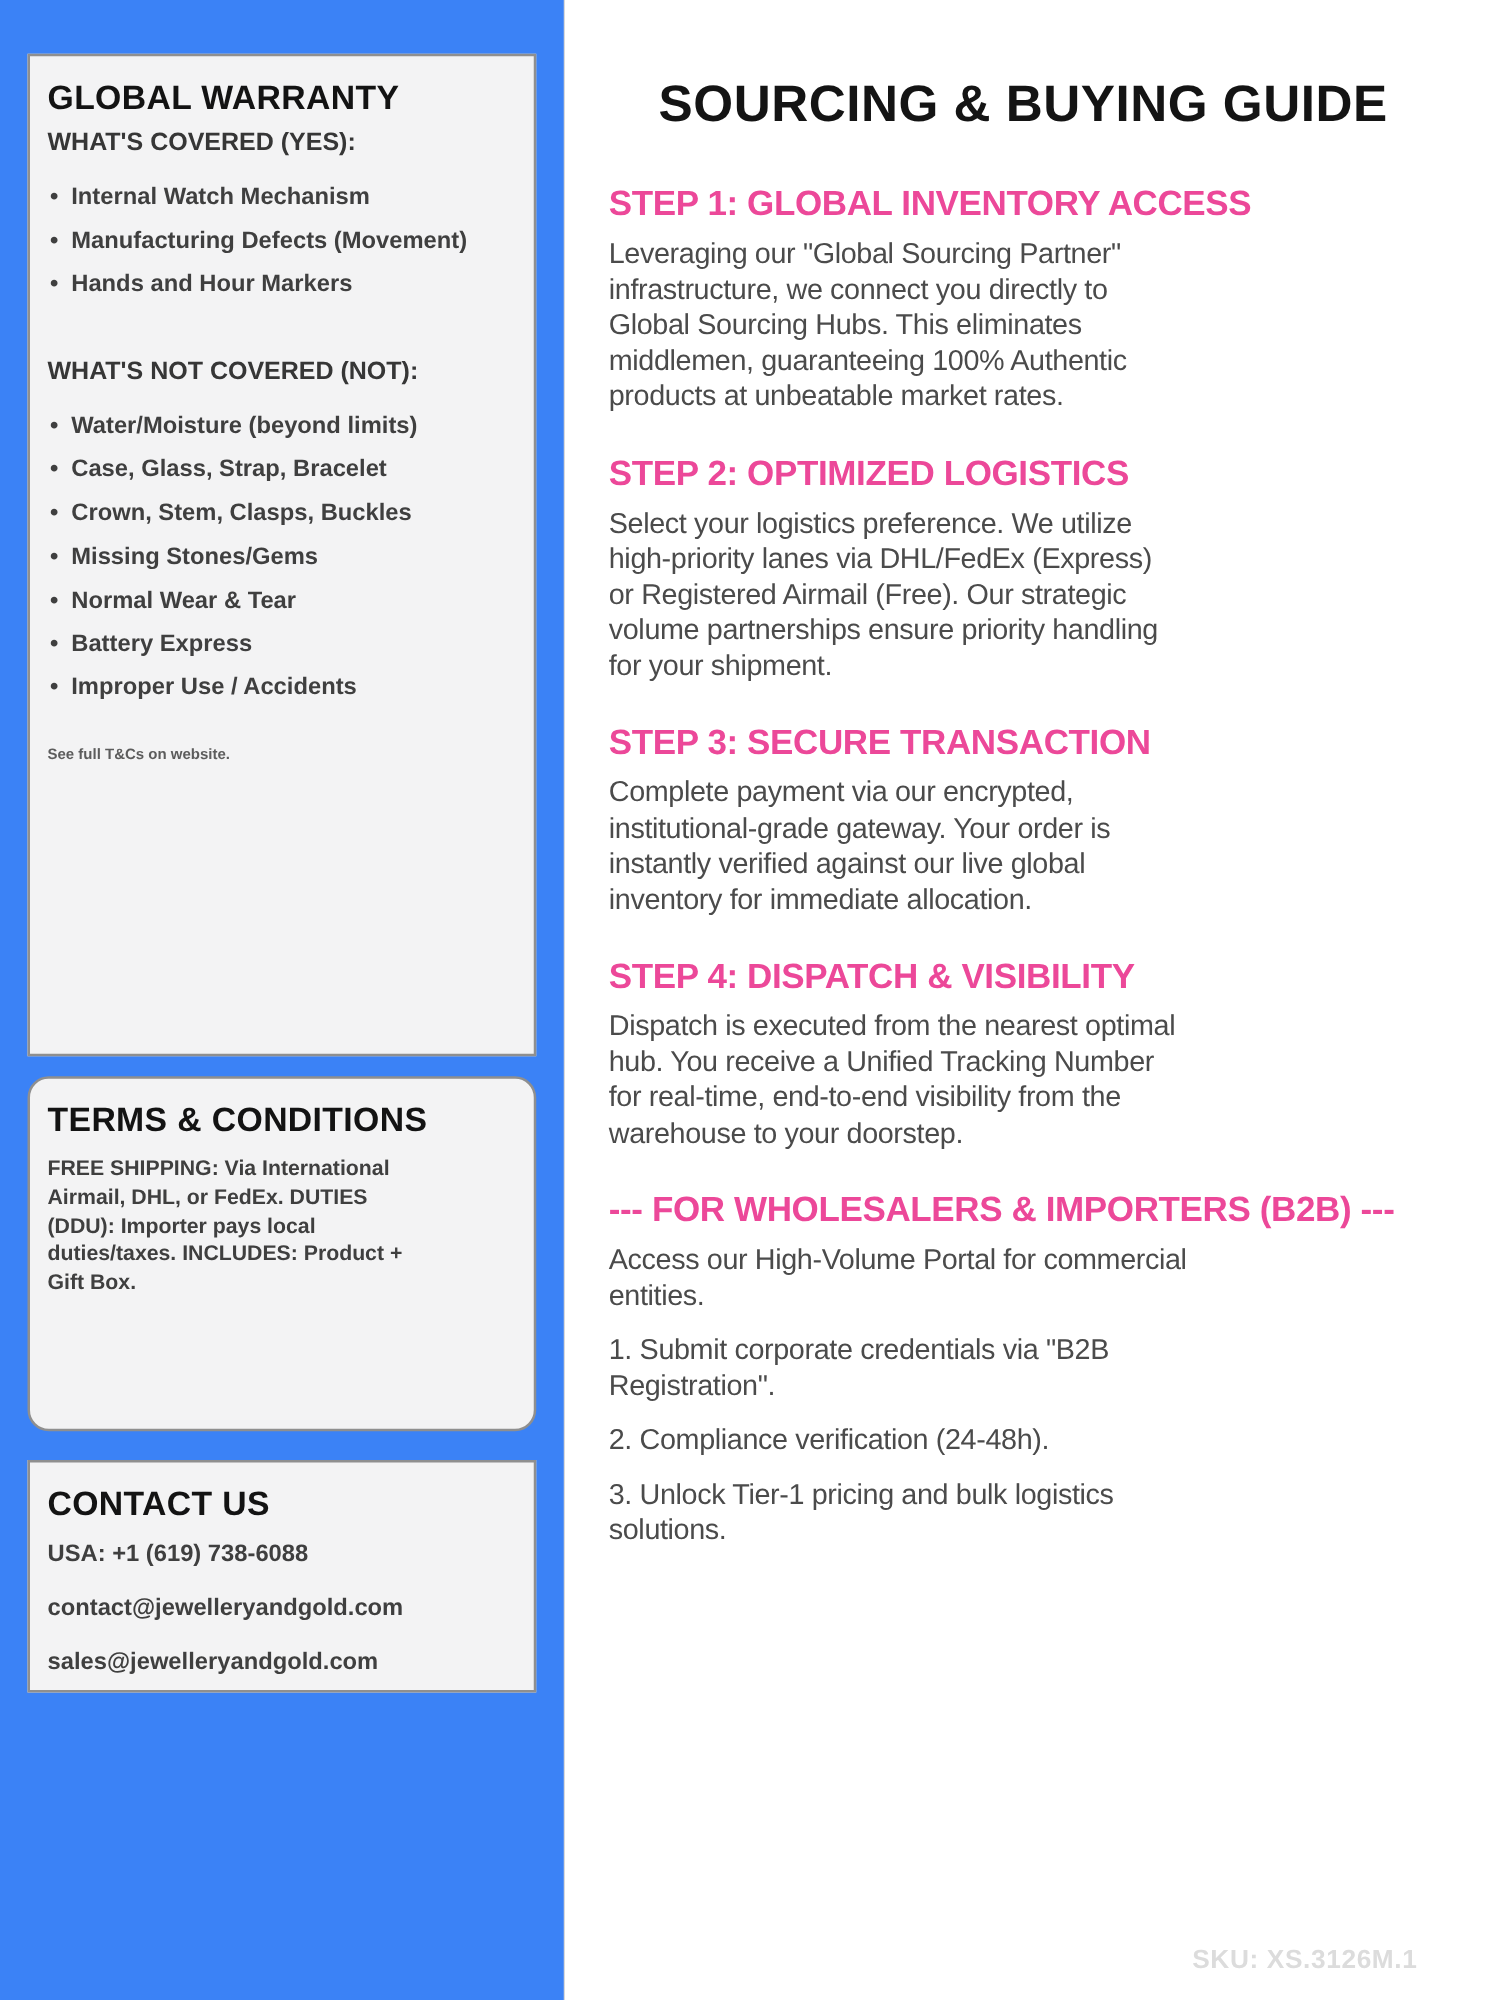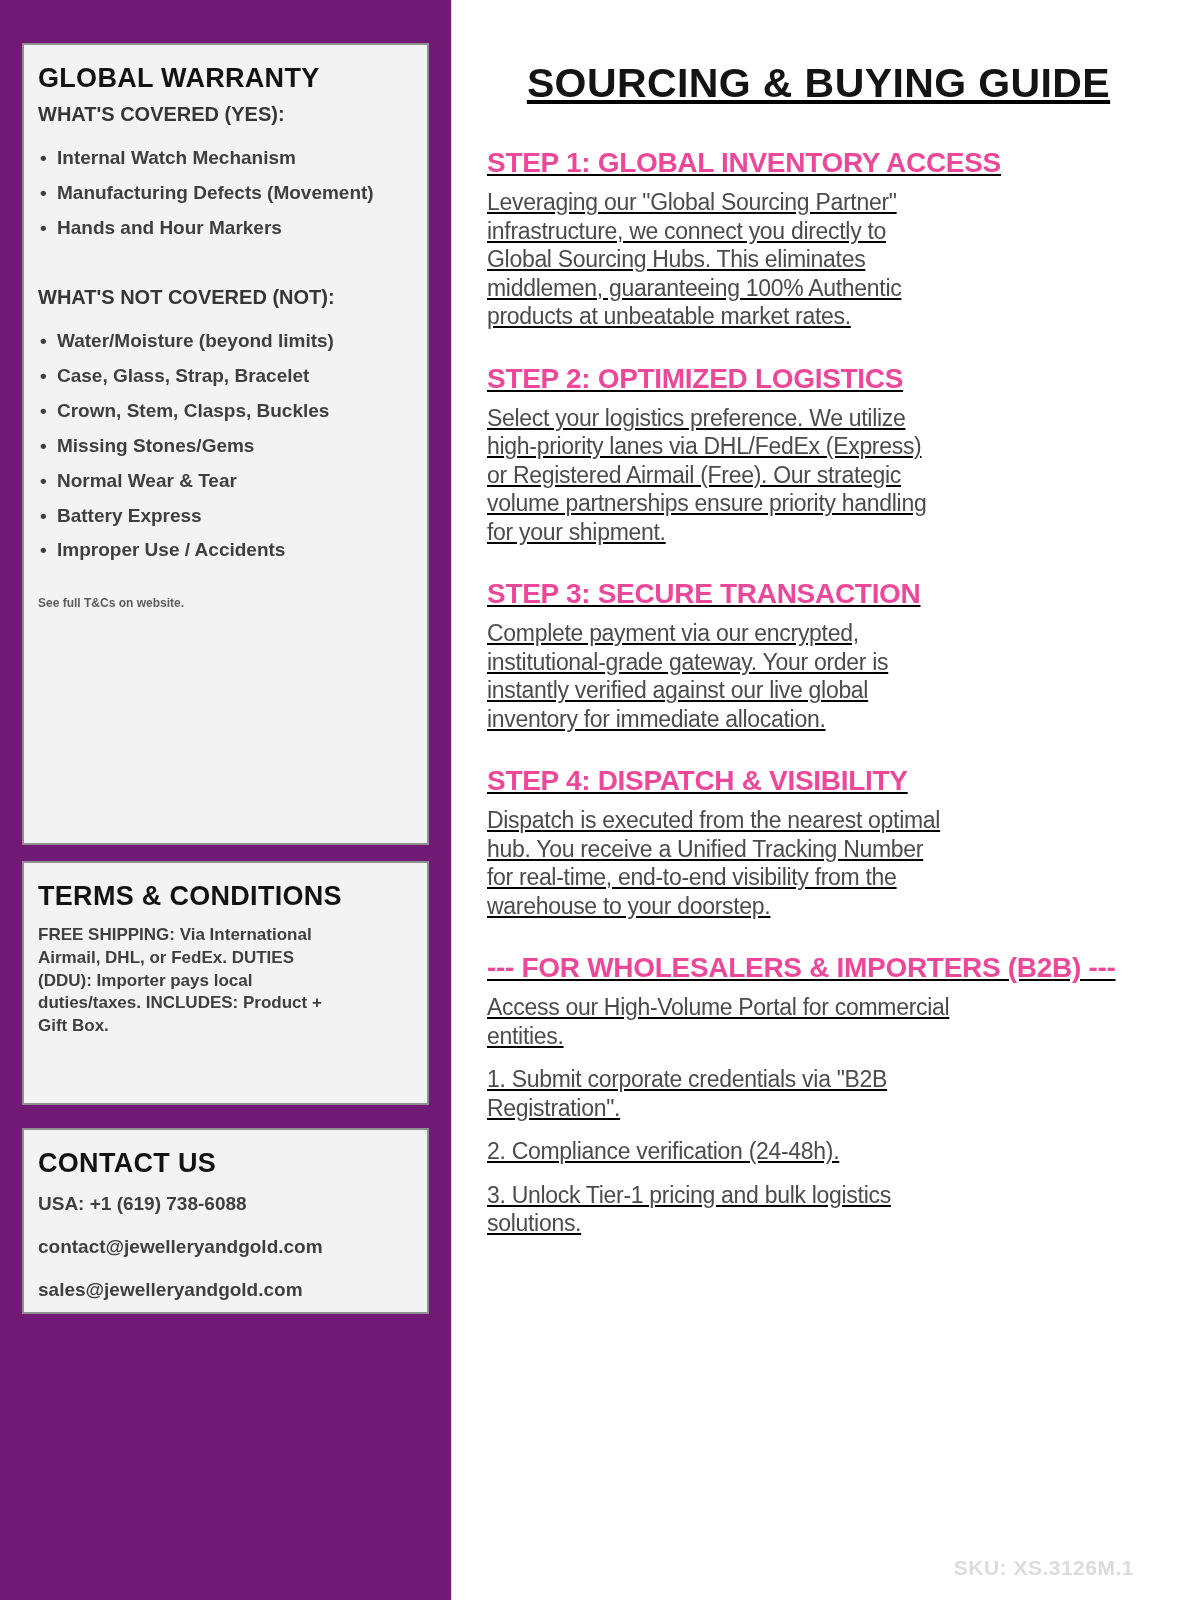--- a/index.html
+++ b/index.html
@@ -8,33 +8,33 @@
     position: relative;
     background: #ffffff;
     font-family: "Liberation Sans", sans-serif;
     -webkit-font-smoothing: antialiased;
   }
 
   
   .sidebar {
     position: absolute; left: 0; top: 0; bottom: 0;
     width: 452px;
-    background: #701a75;
+    background: #3b82f6;
     border-right: 1px solid #d9d9d9;
     box-sizing: border-box;
     padding: 43px 22px 0 22px;
   }
   .box {
     border: 2px solid #8f8f8f;
     box-sizing: border-box;
     background: #f3f3f4;
     padding: 18px 14px 18px 14px;
   }
   .box-warranty { height: 802px; margin-bottom: 16px; }
-  .box-terms    { height: 244px; margin-bottom: 23px; }
+  .box-terms    { height: 284px; margin-bottom: 23px; border-radius: 17px; }
   .box-contact  { height: 186px; }
 
   .box h2 {
     margin: 0;
     font-size: 27px;
     font-weight: 700;
     color: #131313;
     letter-spacing: 0.3px;
   }
   .sub-heading {
@@ -84,21 +84,20 @@
     font-weight: 700;
     color: #3f3f3f;
   }
   .contact-line.spaced { margin-top: 21px; }
 
   
   .main {
     position: absolute; left: 452px; top: 0; right: 0; bottom: 0;
     box-sizing: border-box;
     padding: 0 50px 0 35px;
-    text-decoration: underline;
   }
   .main h1 {
     margin: 60px 0 40px 0;
     text-align: center;
     font-size: 41px;
     font-weight: 700;
     letter-spacing: 0.4px;
     color: #141414;
   }
   .step h2, .b2b-heading {

